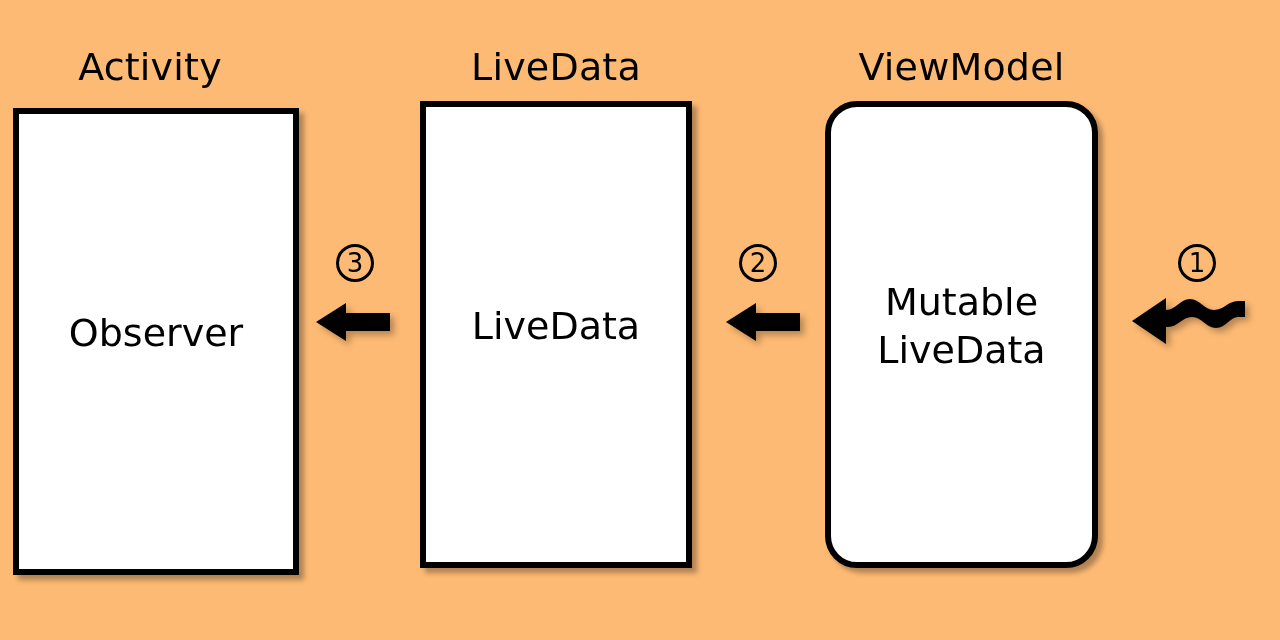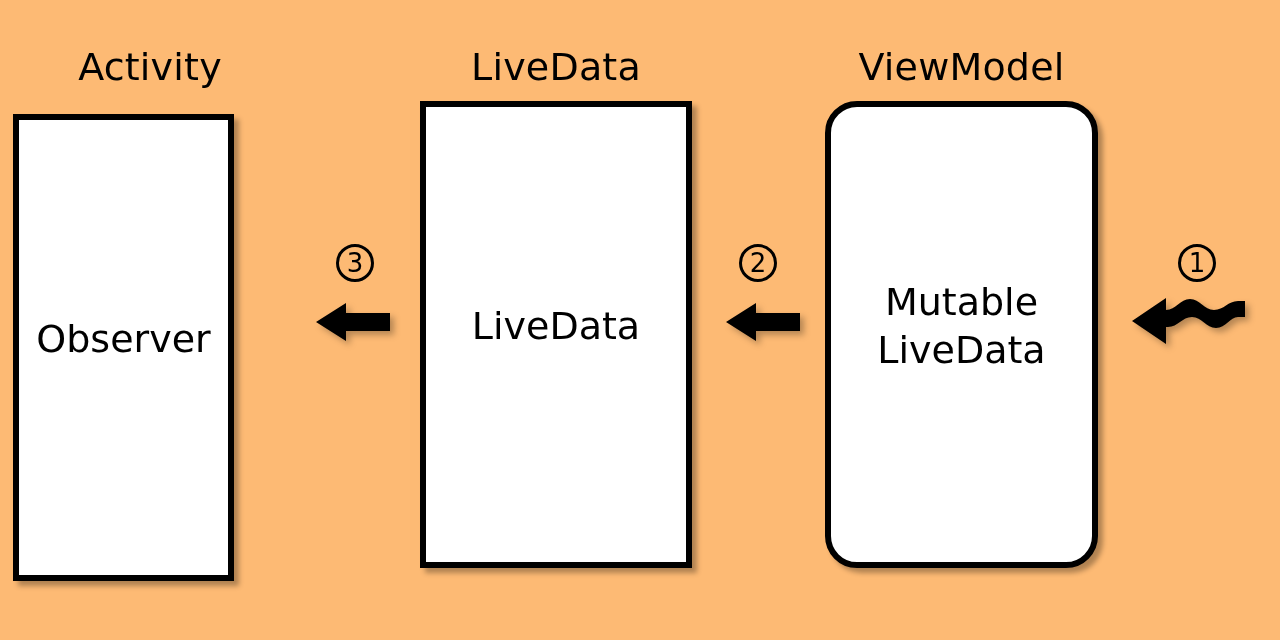--- a/index.html
+++ b/index.html
@@ -79,21 +79,21 @@
 <body>
 
 <div id="canvas">
 
   <div class="col-title" style="left:13px; top:44px; width:274px;">Activity</div>
 
   <div class="col-title" style="left:420px; top:44px; width:272px;">LiveData</div>
 
   <div class="col-title" style="left:825px; top:44px; width:273px;">ViewModel</div>
 
-  <div class="box" style="left:13px; top:114px; width:221px; height:467px;">
+  <div class="box" style="left:13px; top:108px; width:286px; height:467px;">
     <div class="box-label" style="top:195px;">Observer</div>
   </div>
 
   <div class="box" style="left:420px; top:101px; width:272px; height:467px;">
     <div class="box-label" style="top:195px;">LiveData</div>
   </div>
 
   <div class="box" style="left:825px; top:101px; width:273px; height:467px;border-radius:32px;">
     <div class="box-label" style="top:171px;">Mutable
 LiveData</div>

